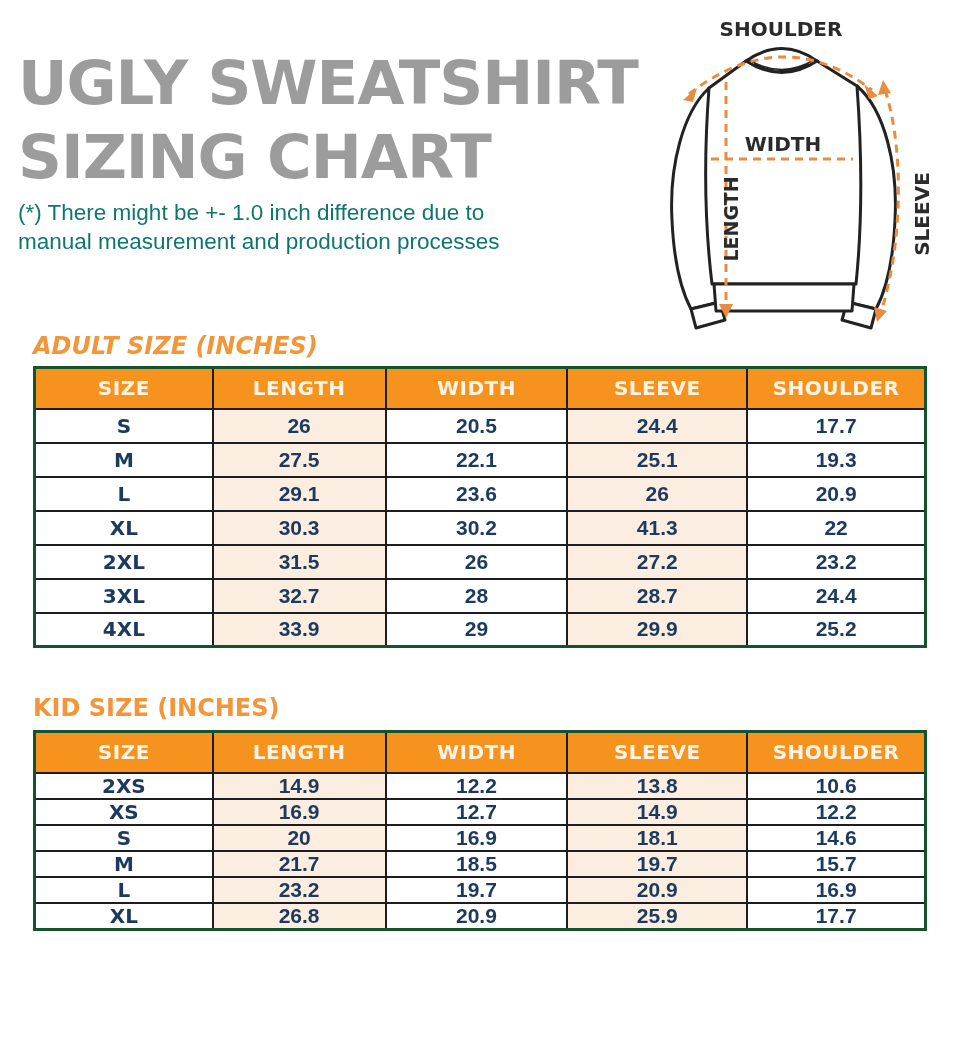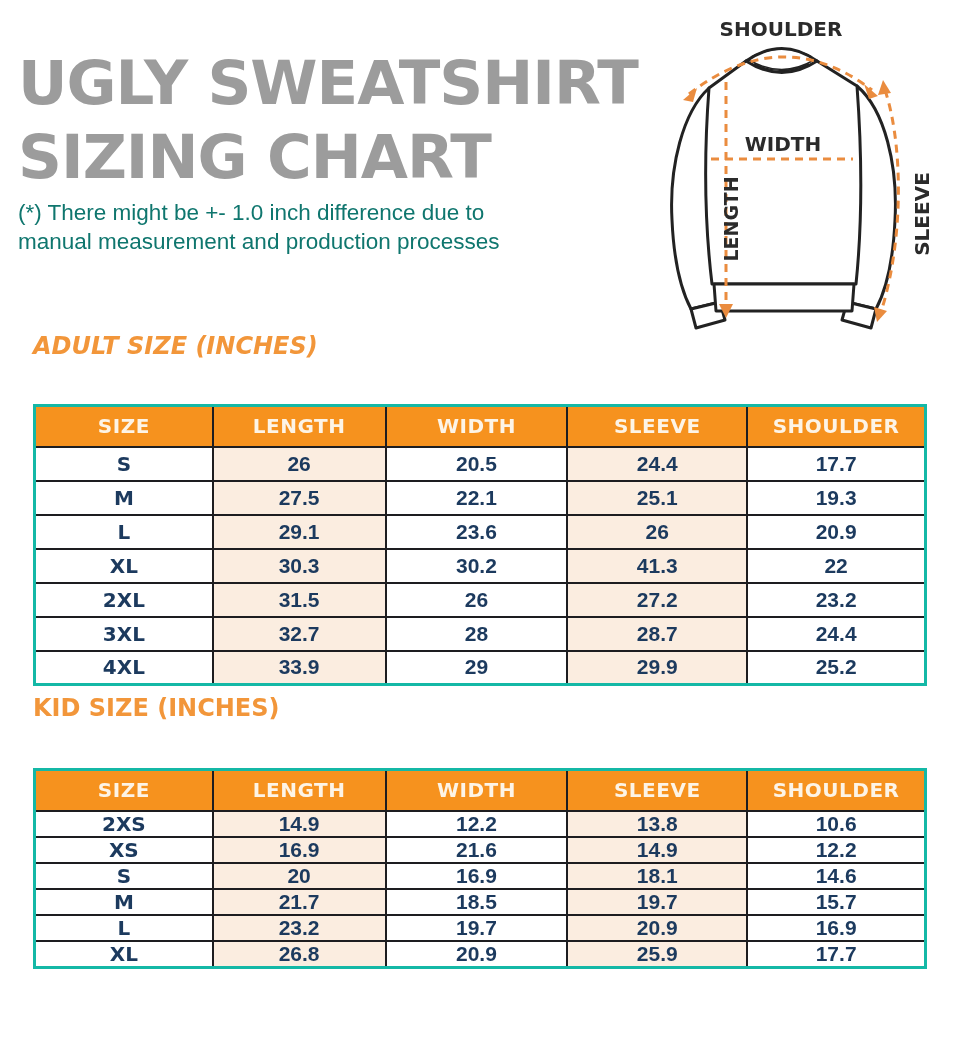--- a/index.html
+++ b/index.html
@@ -74,21 +74,21 @@
   }
   .size-table.adult { top: 366px; }
   .size-table.kid   { top: 730px; }
 
   .size-table th, .size-table td {
     border: 2.5px solid #1d1d20;
     text-align: center;
     vertical-align: middle;
     overflow: hidden;
   }
-  .size-table { border: 3px solid #14b8a6; margin-top: 38px; }
+  .size-table { border: 3px solid #14532d; }
 
   .size-table th {
     height: 41px;
     background: #f6921e;
     color: #fdf4e6;
     font-family: "DejaVu Sans", sans-serif;
     font-weight: 800;
     font-size: 20px;
     letter-spacing: 0.5px;
   }
@@ -266,21 +266,21 @@
         <tr>
           <td class="size-cell">2XS</td>
           <td class="peach">14.9</td>
           <td>12.2</td>
           <td class="peach">13.8</td>
           <td>10.6</td>
         </tr>
         <tr>
           <td class="size-cell">XS</td>
           <td class="peach">16.9</td>
-          <td>21.6</td>
+          <td>12.7</td>
           <td class="peach">14.9</td>
           <td>12.2</td>
         </tr>
         <tr>
           <td class="size-cell">S</td>
           <td class="peach">20</td>
           <td>16.9</td>
           <td class="peach">18.1</td>
           <td>14.6</td>
         </tr>

